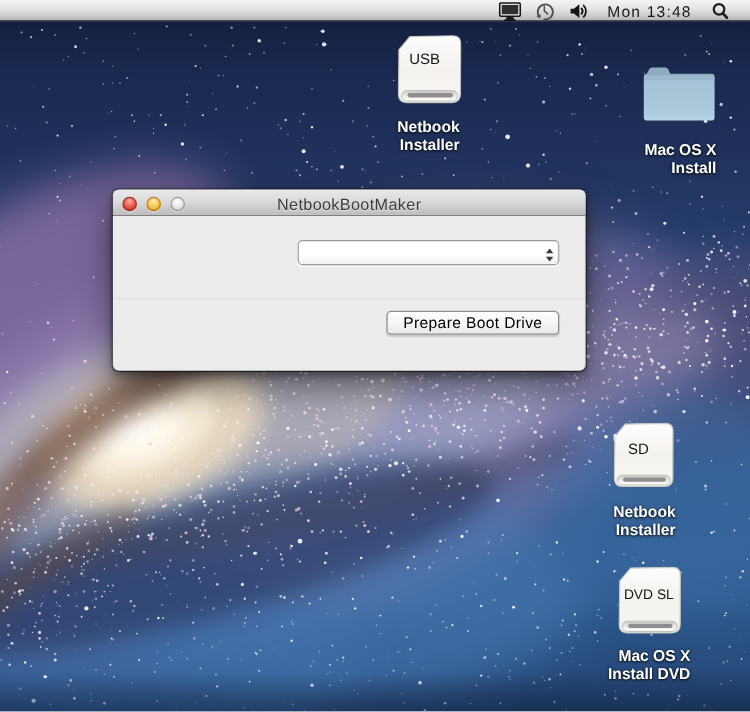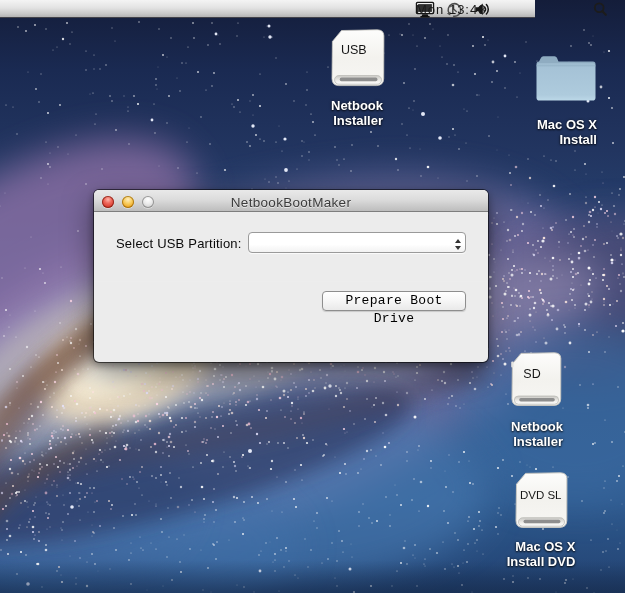--- a/index.html
+++ b/index.html
@@ -5,40 +5,39 @@
   html,body { margin:0; padding:0; }
   * { box-sizing:border-box; }
   #screen {
     position:relative; width:625px; height:593px; overflow:hidden;
     font-family:"Liberation Sans", sans-serif;
     background:linear-gradient(180deg,#141d3a 0px,#1a2a52 70px,#223560 150px,#294878 260px,#2d5486 400px,#2e598d 500px,#26497a 565px,#1e3c66 593px);
   }
   .abs { position:absolute; }
   
   #menubar {
-    position:absolute; left:0; top:0; width:535px; height:18px;
+    position:absolute; left:0; top:0; width:625px; height:18px;
     background:linear-gradient(180deg,#f4f4f4 0%,#e3e3e3 45%,#c9c9c9 80%,#b4b4b4 100%);
     border-bottom:1.5px solid #42424a;
   }
   #clocktext {
     will-change:transform; position:absolute; right:49px; top:2px; font-size:13px; color:#1a1a1a; letter-spacing:1px;
   }
   
   .dlabel {
     position:absolute; color:#fff; font-size:13px; font-weight:bold; text-align:right; will-change:transform;
     line-height:14.6px; text-shadow:0 1px 2px rgba(0,0,0,0.85), 0 0 3px rgba(0,0,0,0.5);
     white-space:nowrap; transform:translateX(-50%);
   }
   
   #win {
-    position:absolute; left:94px; top:158px; width:394px; height:172px;
+    position:absolute; left:94px; top:158px; width:394px; height:151px;
     border-radius:5px;
     background:#ececec;
     box-shadow:0 0 0 1px rgba(0,0,0,0.55), 0 12px 30px rgba(0,0,0,0.5), 0 3px 8px rgba(0,0,0,0.4);
-    margin-top:32px;
   }
   #titlebar {
     position:absolute; left:0; top:0; width:100%; height:22px;
     border-radius:5px 5px 0 0;
     background:linear-gradient(180deg,#e9e9e9 0%,#dcdcdc 45%,#c9c9c9 78%,#bdbdbd 100%);
     border-bottom:1px solid #7e7e7e;
   }
   #titletext {
     will-change:transform; position:absolute; left:0; right:0; top:4.5px; text-align:center;
     font-size:13.5px; letter-spacing:0.3px; color:#3c3c3c; text-shadow:0 1px 0 rgba(255,255,255,0.6);
@@ -70,21 +69,21 @@
   }
   #separator {
     position:absolute; left:0px; top:91px; width:100%; height:1px; background:#aeaeae;
     border-bottom:1px solid #ededed;
   }
   #btn {
     will-change:transform; position:absolute; left:228px; top:101px; width:144px; height:20px;
     background:linear-gradient(180deg,#ffffff 0%,#f6f6f6 50%,#e9e9e9 100%);
     border:1px solid #8e8e8e; border-radius:4px;
     box-shadow:0 1px 1px rgba(0,0,0,0.15);
-    font-size:13px; letter-spacing:0.3px; color:#000; text-align:center; line-height:18px;font-family:Liberation Mono, monospace;
+    font-size:13px; letter-spacing:0.3px; color:#000; text-align:center; line-height:18px;
   }
 </style>
 </head>
 <body>
 <div id="screen">
 
   <svg class="abs" style="left:0;top:0" width="625" height="593" viewBox="0 0 625 593">
     <defs>
       <filter id="b25" x="-60%" y="-60%" width="220%" height="220%">
           <feGaussianBlur stdDeviation="18"></feGaussianBlur>
@@ -2456,21 +2455,20 @@
   </svg>
   <div class="dlabel" style="left:541px;top:540px">Mac OS X<br>Install DVD</div>
 
   <div id="win">
     <div id="titlebar">
       <div class="tl" id="tl-red"></div>
       <div class="tl" id="tl-yellow"></div>
       <div class="tl" id="tl-gray"></div>
       <div id="titletext">NetbookBootMaker</div>
     </div>
-    <div id="lbl-select">Select USB Partition:</div>
     <div id="dropdown">
       <div class="arr" id="arr-up"></div>
       <div class="arr" id="arr-dn"></div>
     </div>
     <div id="separator"></div>
     <div id="btn">Prepare Boot Drive</div>
   </div>
 </div>
 
 </body></html>

